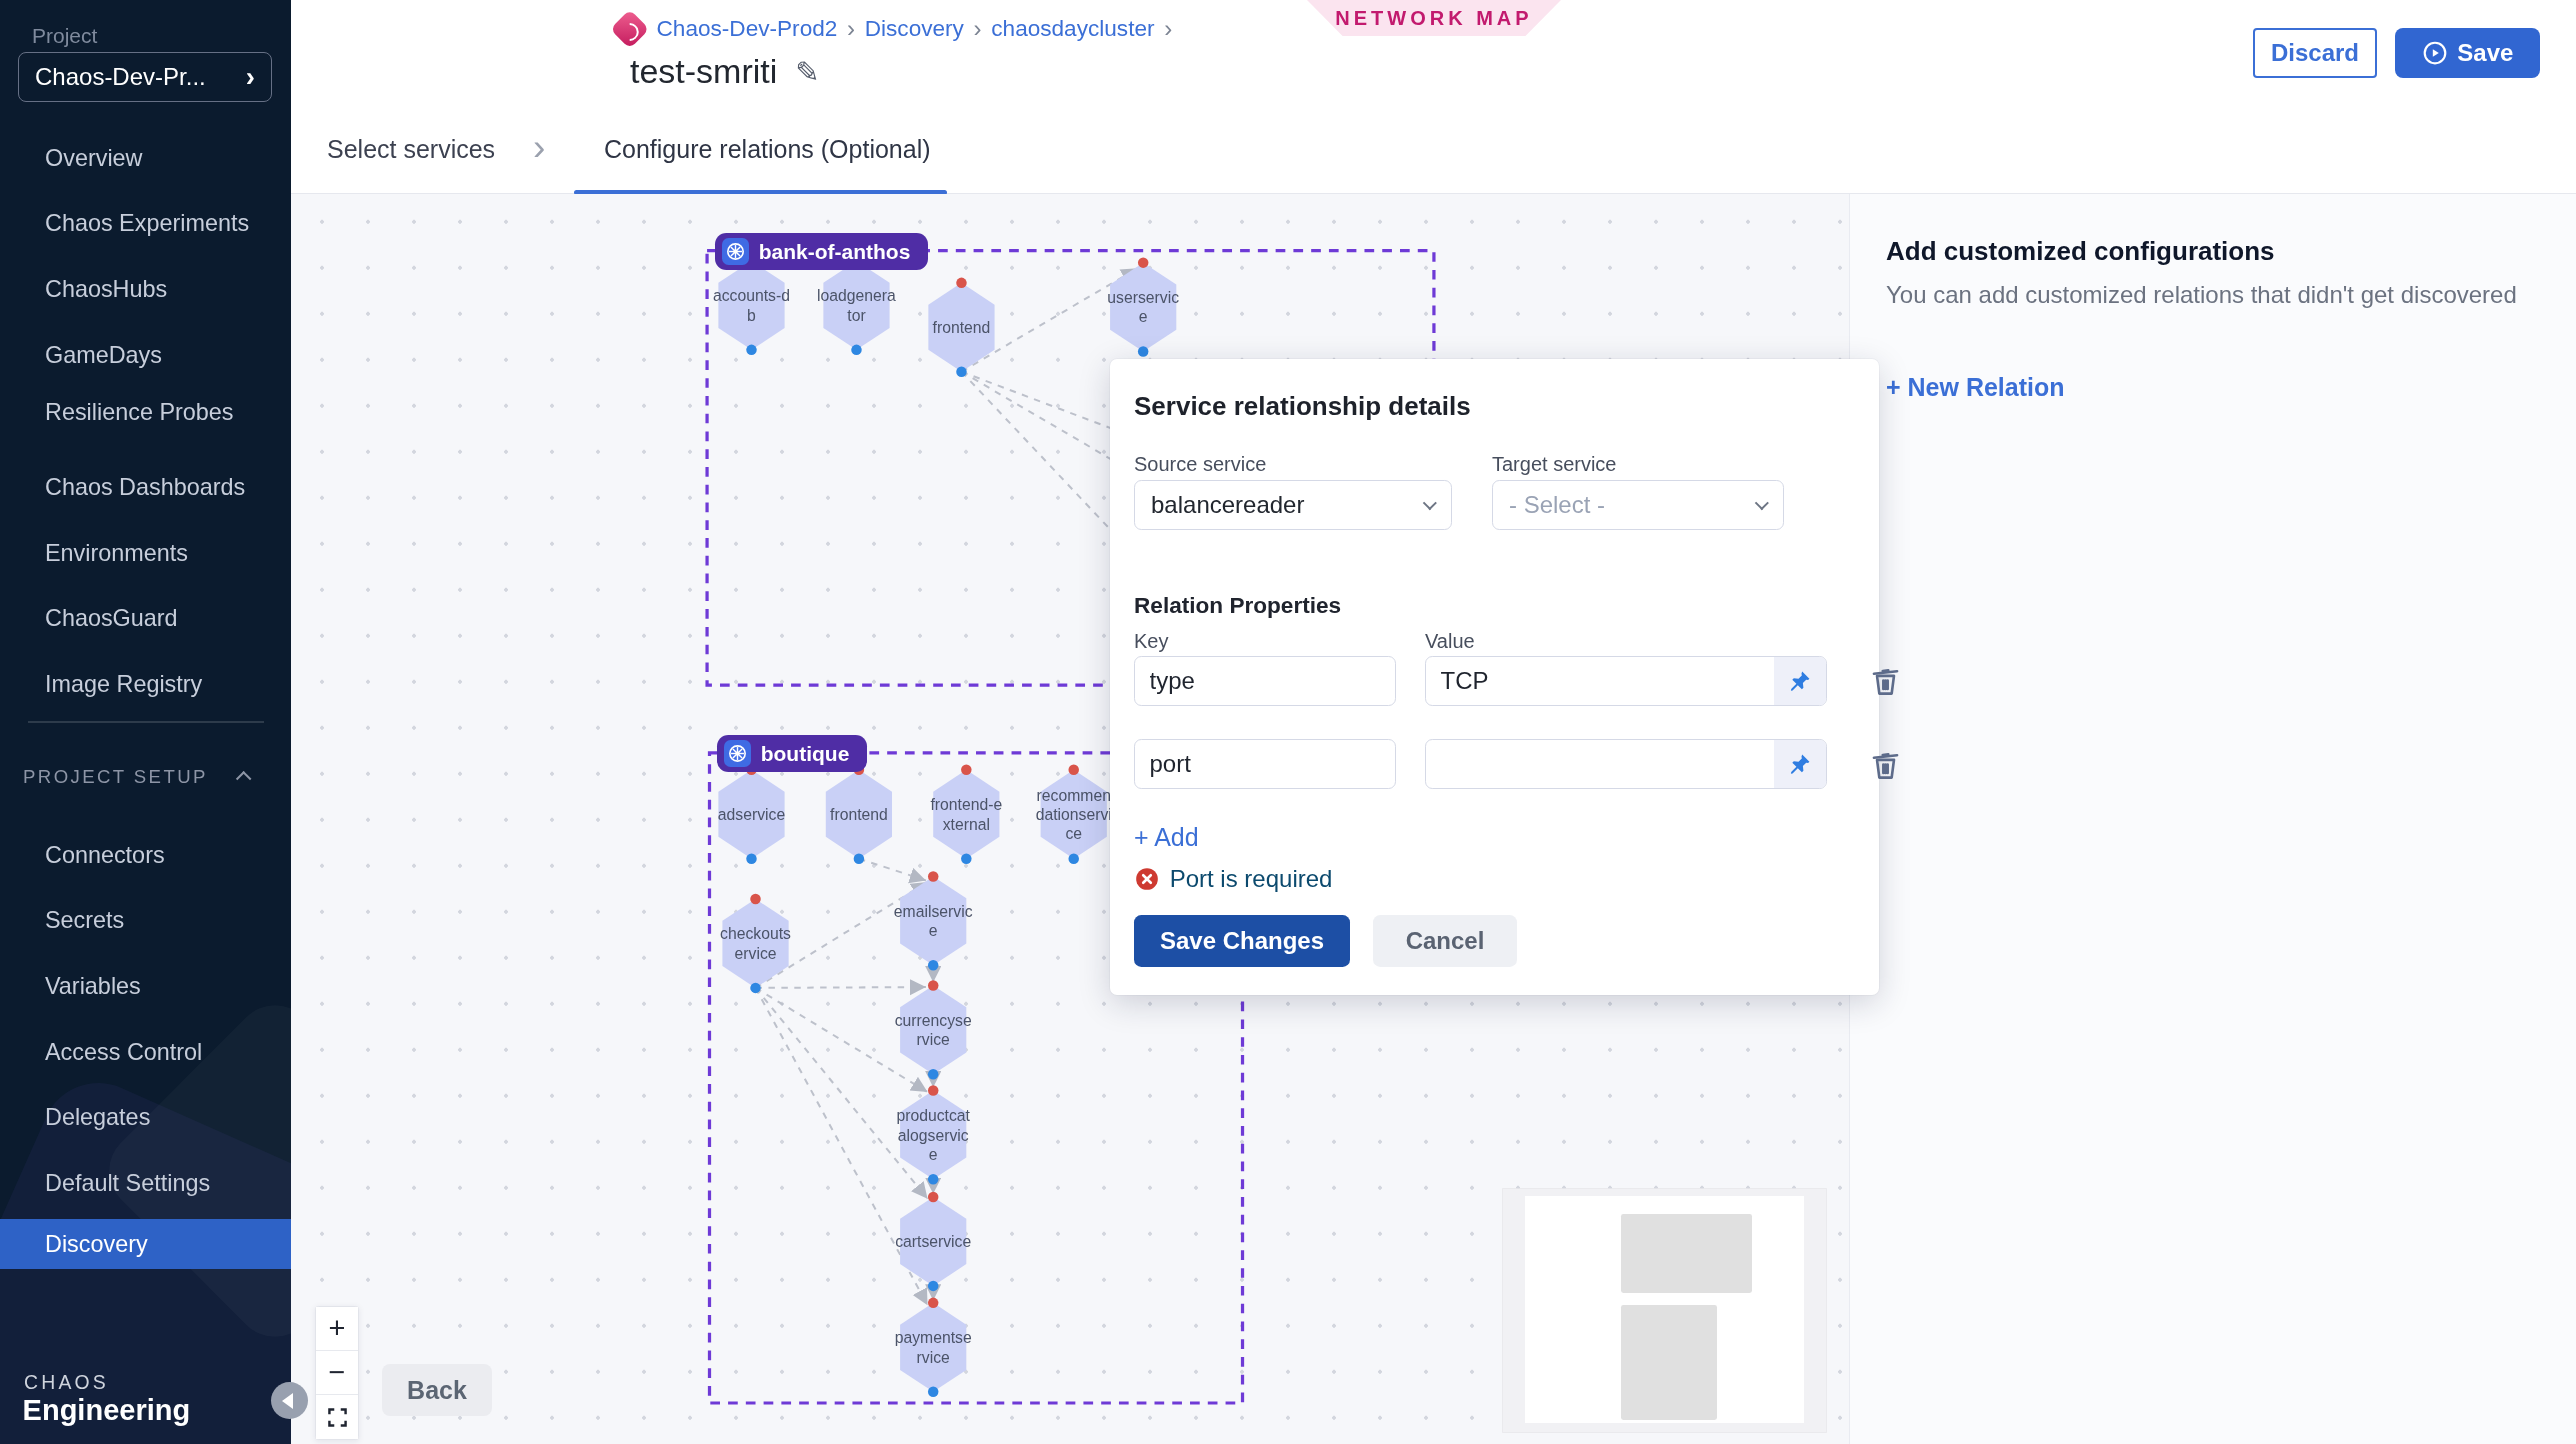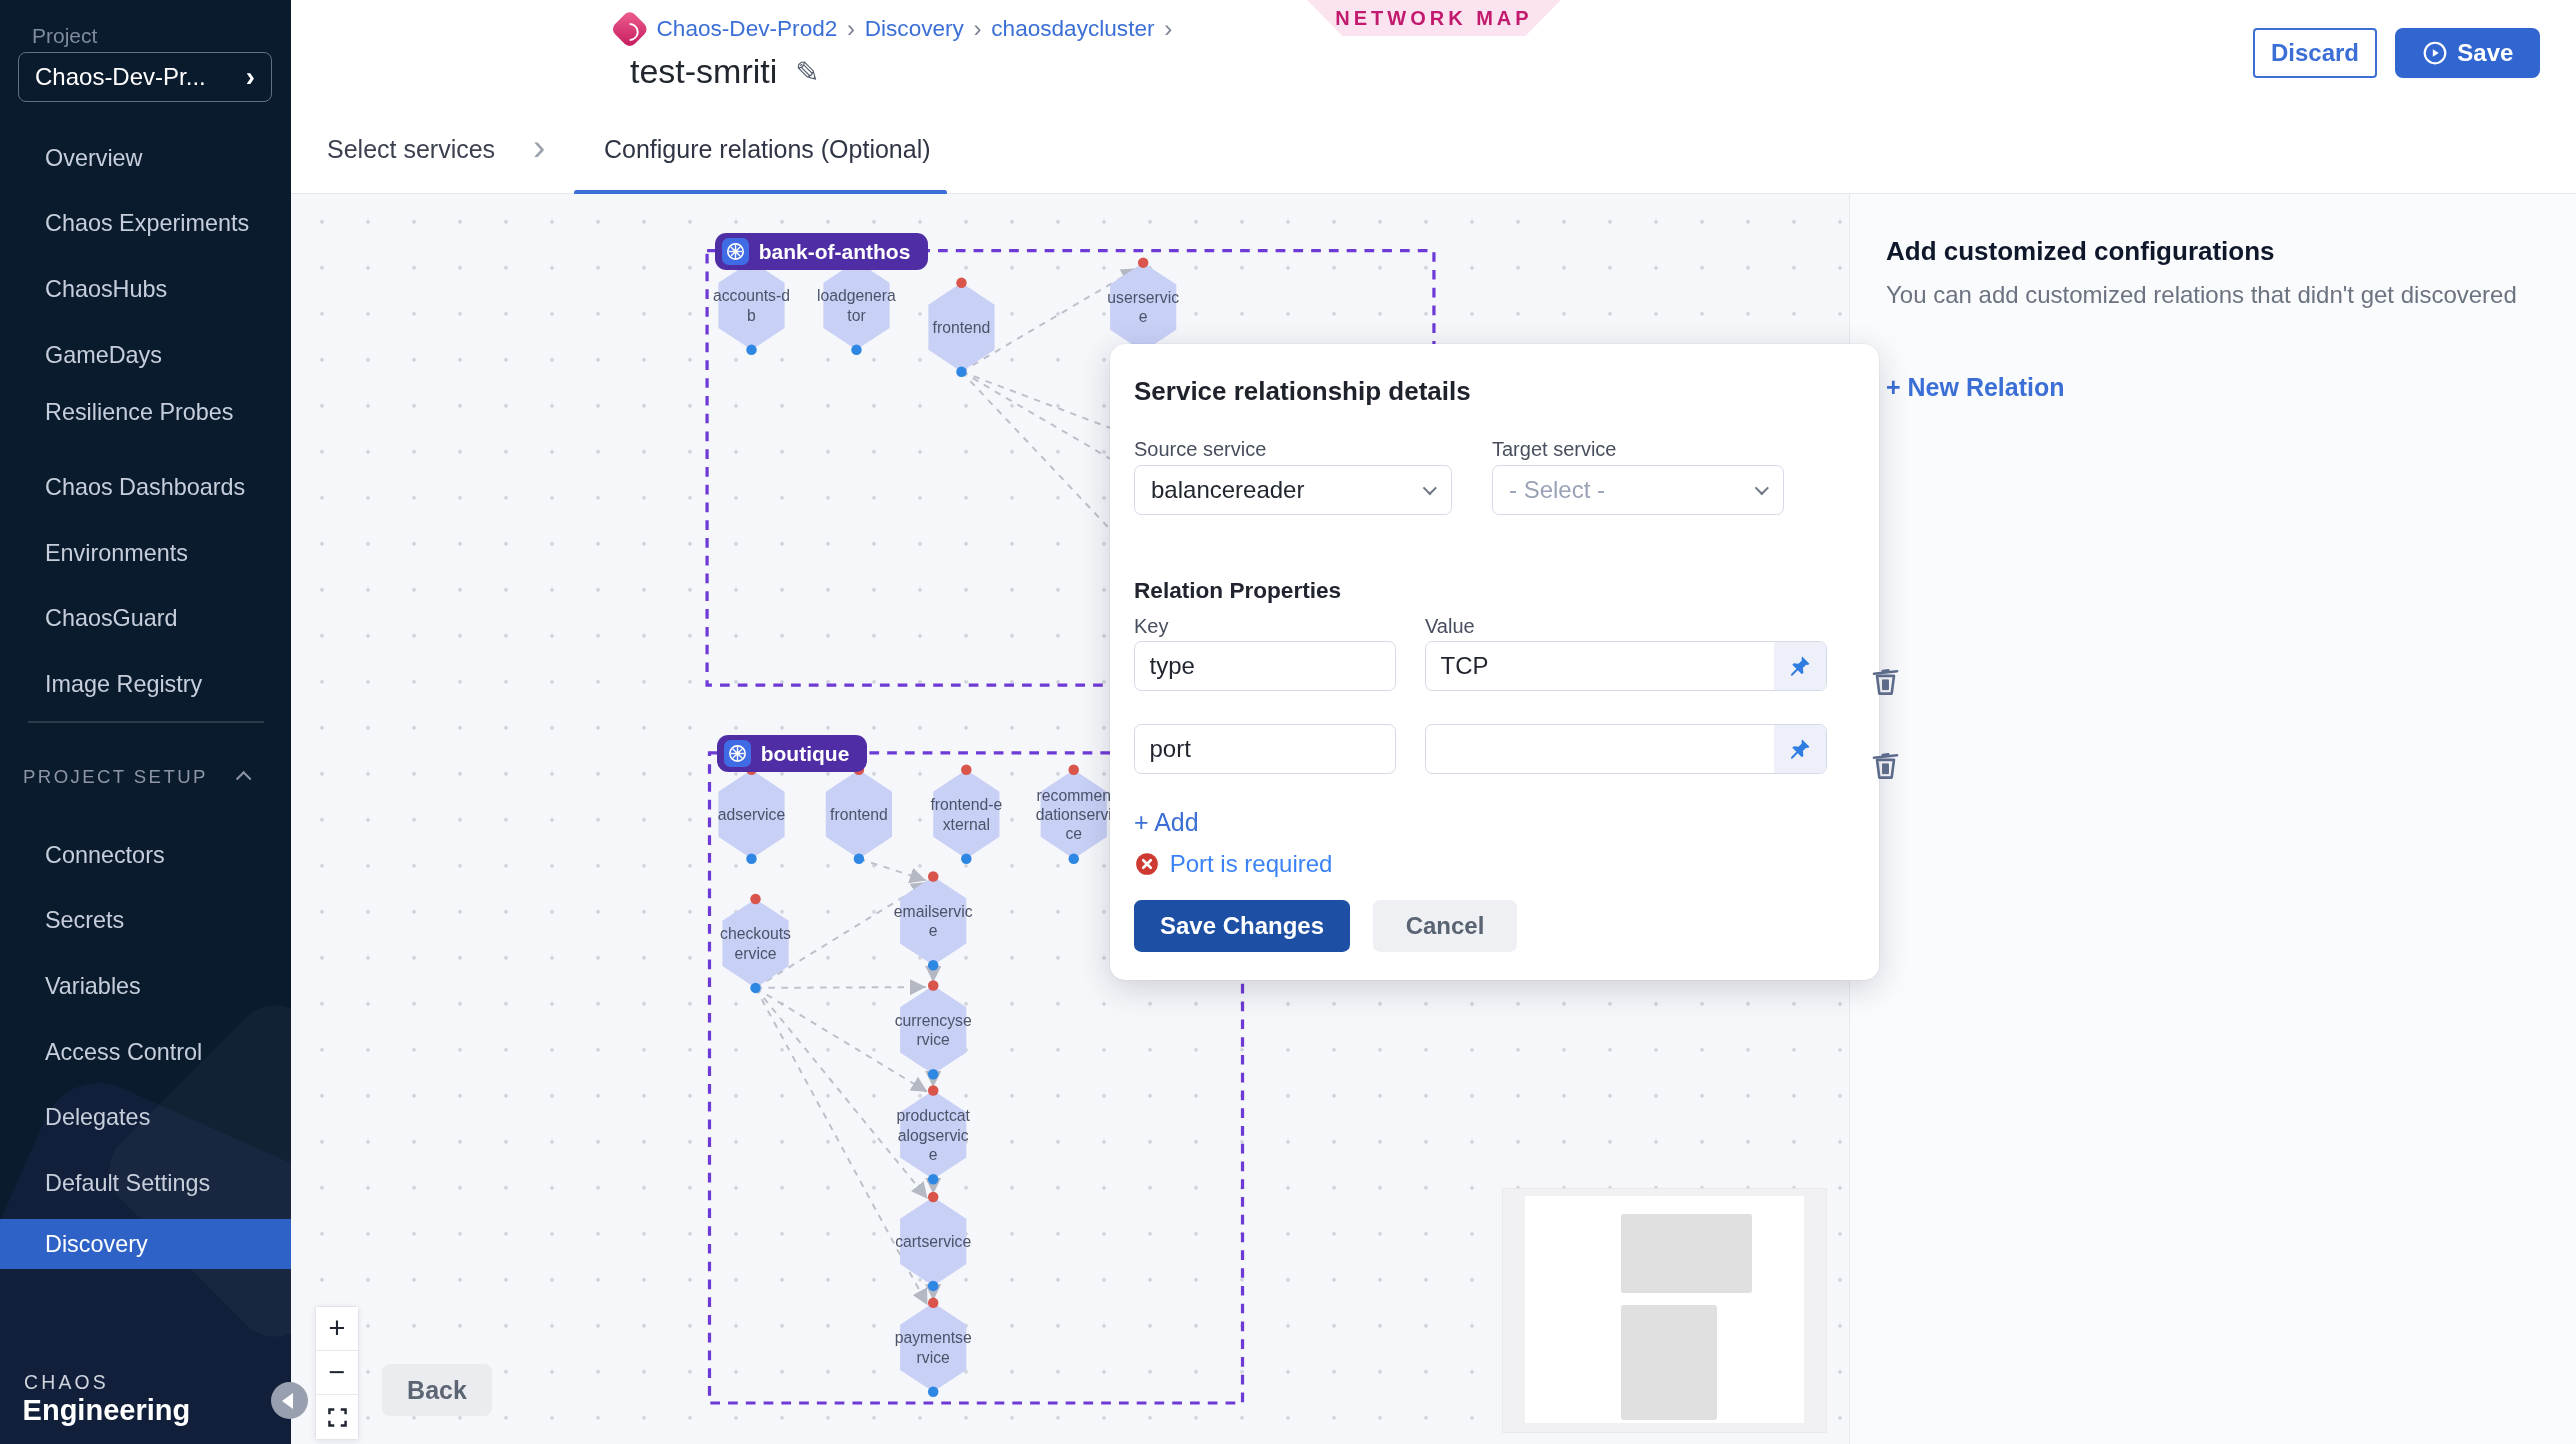--- a/index.html
+++ b/index.html
@@ -64,34 +64,34 @@
   .mini-block1 { position:absolute; left:96px; top:18px; width:131px; height:79px; background:#e0e0e0; border-radius:2.4px; }
   .mini-block2 { position:absolute; left:96px; top:109px; width:96px; height:115px; background:#e0e0e0; border-radius:2.4px; }
 
   
   .right-panel { position:absolute; left:1849px; top:194px; width:727px; height:1251px; background:#fafbfd; border-left:0.8px solid #e9ebf1; }
   .rp-title { position:absolute; left:36px; top:42px; font-size:26px; font-weight:700; color:#0f172a; }
   .rp-sub { position:absolute; left:36px; top:87px; font-size:24px; color:#6b7280; width:662px; }
   .rp-new { position:absolute; left:36px; top:179px; font-size:25px; font-weight:600; color:#3b6fd6; cursor:pointer; }
 
   
-  .modal { position:absolute; left:1110px; top:344px; width:769px; height:636px; background:#fff; border-radius:15px; box-shadow:0 8px 32px rgba(20,30,60,.18), 0 0 0 0.8px rgba(20,30,60,.04); z-index:40; }
+  .modal { position:absolute; left:1110px; top:359px; width:769px; height:636px; background:#fff; border-radius:7px; box-shadow:0 8px 32px rgba(20,30,60,.18), 0 0 0 0.8px rgba(20,30,60,.04); z-index:40; }
   .m-title { position:absolute; left:24px; top:32px; font-size:26px; font-weight:700; color:#1e222b; }
   .m-label { position:absolute; font-size:20px; color:#474e5d; }
   .m-select { position:absolute; height:50px; border:1.6px solid #d5d9e6; border-radius:7.3px; background:#fff; display:flex; align-items:center; padding:0 16px; font-size:24px; cursor:pointer; }
   .m-select .chev.down { transform:rotate(45deg); margin-left:auto; border-color:#6d7584; width:9.7px; height:9.7px; margin-top:-4.8px; }
   .sel-value { color:#22272f; }
   .sel-placeholder { color:#9aa3b5; }
   .m-section { position:absolute; left:24px; top:234px; font-size:22.6px; font-weight:700; color:#20242e; }
   .kv-input { position:absolute; height:50px; border:1.6px solid #d5d9e6; border-radius:7.3px; background:#fff; font-size:24px; color:#1f242e; padding:0 14.5px; font-family:"Liberation Sans",sans-serif; outline:none; }
   .value-wrap { position:absolute; height:50px; border:1.6px solid #d5d9e6; border-radius:7.3px; background:#fff; display:flex; overflow:hidden; }
   .value-wrap input { flex:1; border:none; outline:none; font-size:24px; color:#1f242e; padding:0 14.5px; font-family:"Liberation Sans",sans-serif; min-width:0; background:transparent; }
   .pin-suffix { width:52px; background:#eef0f9; display:flex; align-items:center; justify-content:center; cursor:pointer; }
   .m-add { position:absolute; left:24px; top:464px; font-size:25px; color:#3b6fd6; cursor:pointer; }
-  .m-error { position:absolute; left:24px; top:506px; display:flex; align-items:center; gap:9.7px; font-size:24px; color:#3b82f6; }
+  .m-error { position:absolute; left:24px; top:506px; display:flex; align-items:center; gap:9.7px; font-size:24px; color:#0c4a6e; }
   .m-save { position:absolute; left:24px; top:556px; width:216px; height:52px; background:#1d4fa5; border-radius:7.3px; color:#fff; font-size:24px; font-weight:700; display:flex; align-items:center; justify-content:center; cursor:pointer; }
   .m-cancel { position:absolute; left:263px; top:556px; width:144px; height:52px; background:#eef0f4; border-radius:7.3px; color:#5a6372; font-size:24px; font-weight:700; display:flex; align-items:center; justify-content:center; cursor:pointer; }
   .trash { position:absolute; width:37px; height:37px; z-index:45; cursor:pointer; }
   .trash1 { left:1867px; top:662px; }
   .trash2 { left:1867px; top:746px; }
 </style>
 </head>
 <body>
 
 <div id="app">

